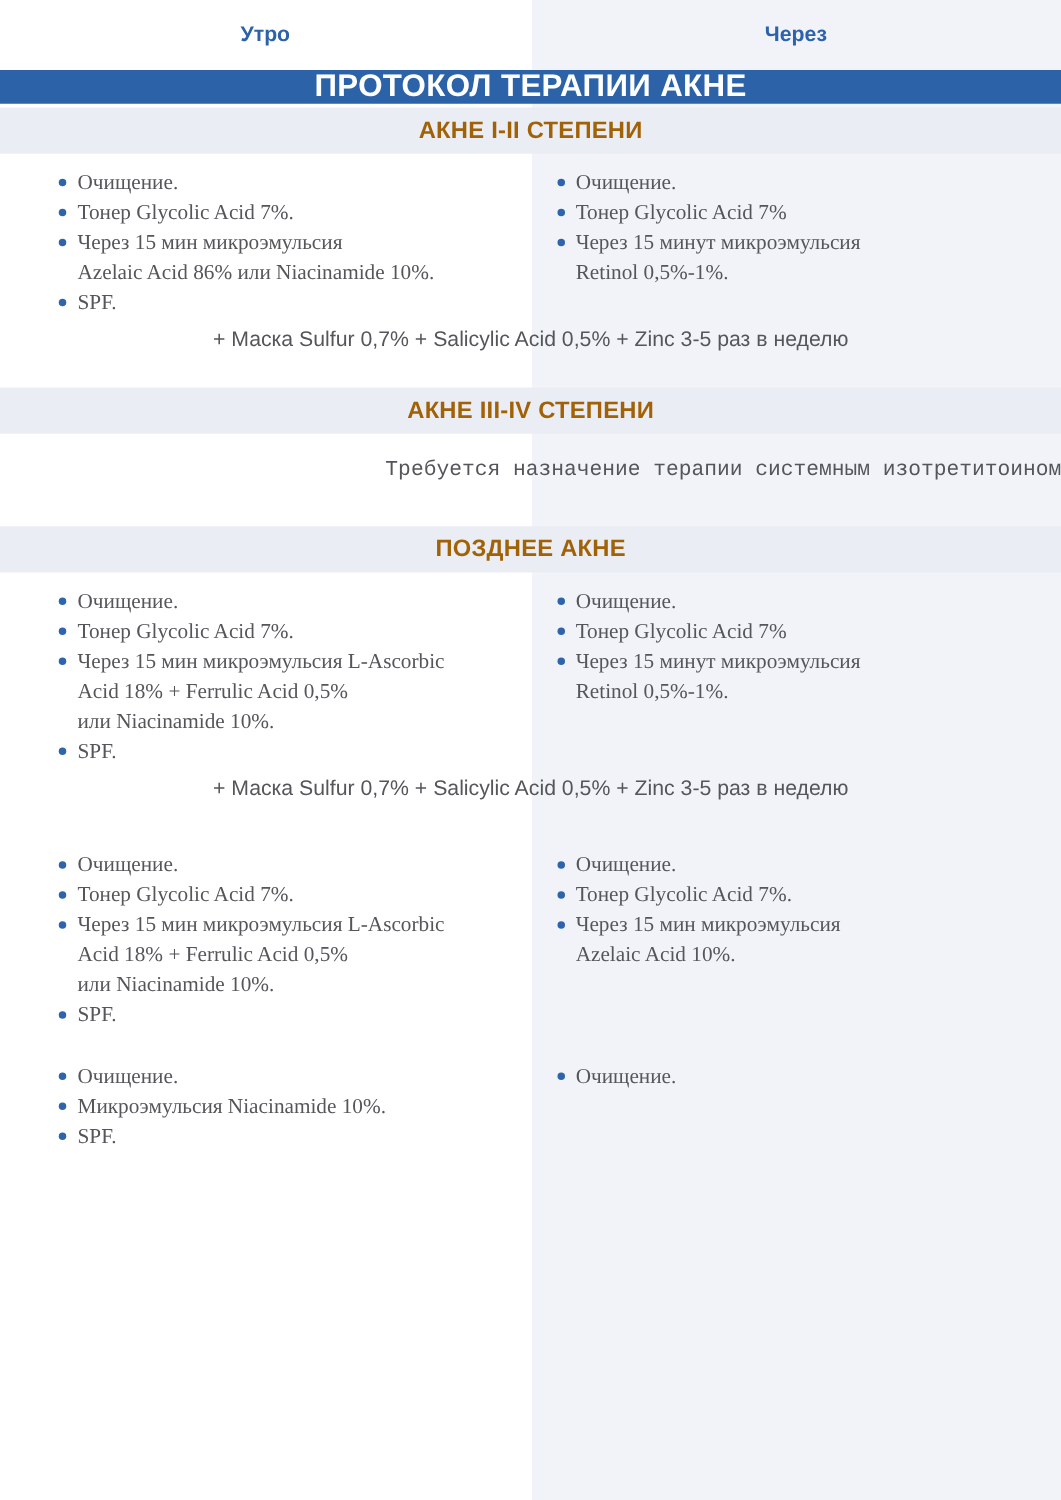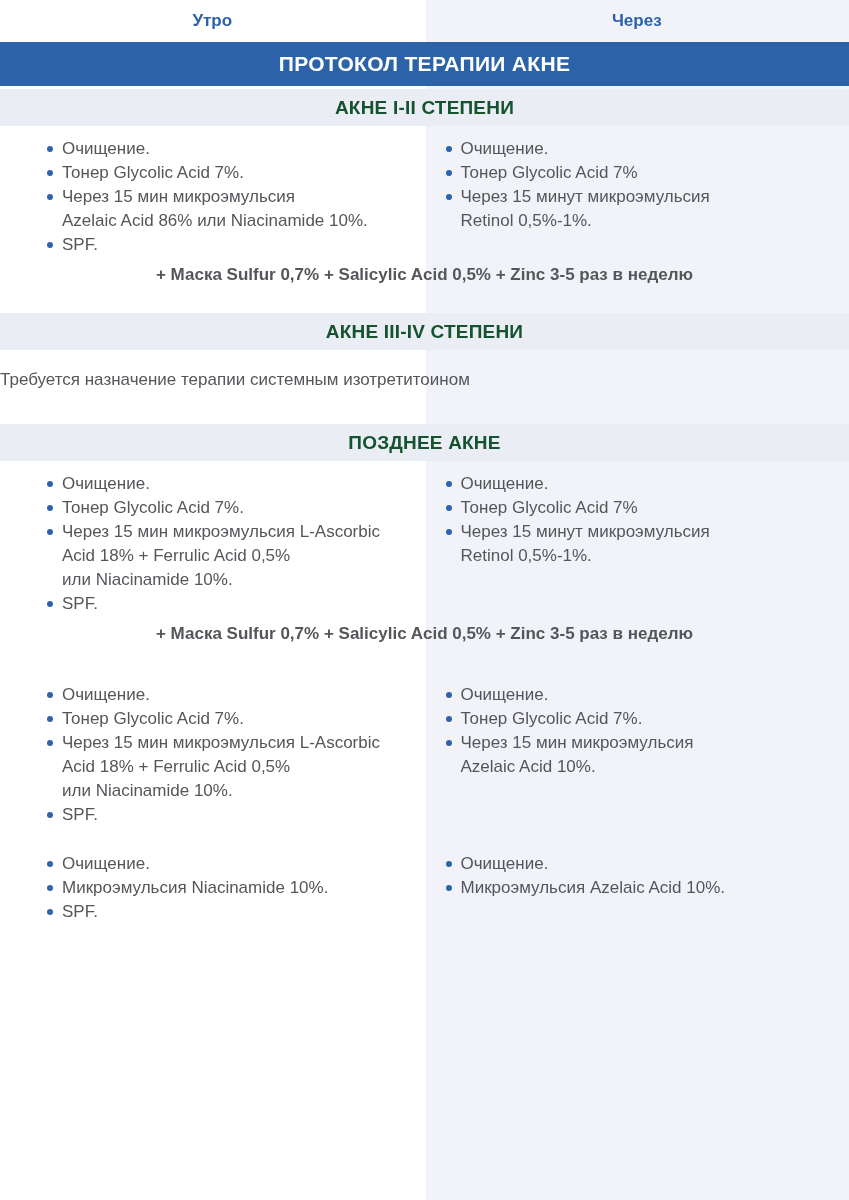--- a/index.html
+++ b/index.html
@@ -6,62 +6,62 @@
   body { font-family:"Liberation Sans","DejaVu Sans",sans-serif; }
 
   .page {
     position:relative;
     width:849px; height:1200px;
     overflow:hidden;
     color:#55565a;
     background:linear-gradient(90deg,#ffffff 0,#ffffff 426px,#f1f3f8 426px,#f1f3f8 100%);
   }
 
-  .top-row { display:flex; height:42px; align-items:center; }
+  .top-row { display:flex; height:56px; align-items:center; }
   .top-cell {
     width:50%; text-align:center;
     font-weight:bold; font-size:17px; color:#2b62ab;
   }
 
   .title-bar {
-    height:44px; margin-bottom:3px;
+    height:27px; margin-bottom:3px;
     background:#2c63a8; color:#ffffff;
     display:flex; align-items:center; justify-content:center;
-    font-weight:bold; font-size:21px; letter-spacing:0.3px;
+    font-weight:bold; font-size:25px; letter-spacing:0.3px;
   }
 
   .band {
     height:37px;
-    background:#eaedf4; color:#14532d;
+    background:#eaedf4; color:#a16207;
     display:flex; align-items:center; justify-content:center;
     font-weight:bold; font-size:19px; letter-spacing:0.2px;
   }
 
-  .cols { display:flex; padding-top:11px; }
+  .cols { display:flex; padding-top:11px;font-family:Liberation Serif, serif; }
   .cols.pad-bottom { padding-bottom:14px; }
   .col { width:50%; box-sizing:border-box; }
   .col-morning { padding-left:46px; padding-right:18px; }
   .col-evening { padding-left:20px; padding-right:18px; }
 
   .item { position:relative; padding-left:16px; font-size:17px; line-height:24px; }
   .dot {
     position:absolute; left:1px; top:9px;
     width:6px; height:6px; border-radius:50%;
     background:#2d64ab;
   }
 
   .note {
     text-align:center; font-size:17px; line-height:24px;
     margin:6px 0 26px;
-    font-weight:bold;
   }
 
   .text-row {
-    text-align:left; font-size:17px; line-height:24px;
+    text-align:right; font-size:17px; line-height:24px;
     padding:18px 0 32px;
+    font-family:Liberation Mono, monospace;
   }
 </style>
 </head>
 <body>
 
 <div class="page">
 
   <div class="top-row">
     <div class="top-cell">Утро</div>
     <div class="top-cell">Через</div>
@@ -199,21 +199,17 @@
           <div class="item">
             <span class="dot"></span>
             <div>SPF.</div>
           </div>
         </div>
         <div class="col col-evening">
           <div class="item">
             <span class="dot"></span>
             <div>Очищение.</div>
           </div>
-          <div class="item">
-            <span class="dot"></span>
-            <div>Микроэмульсия Azelaic Acid 10%.</div>
-          </div>
         </div>
       </div>
     </div>
 
 </div>
 
 </body></html>

